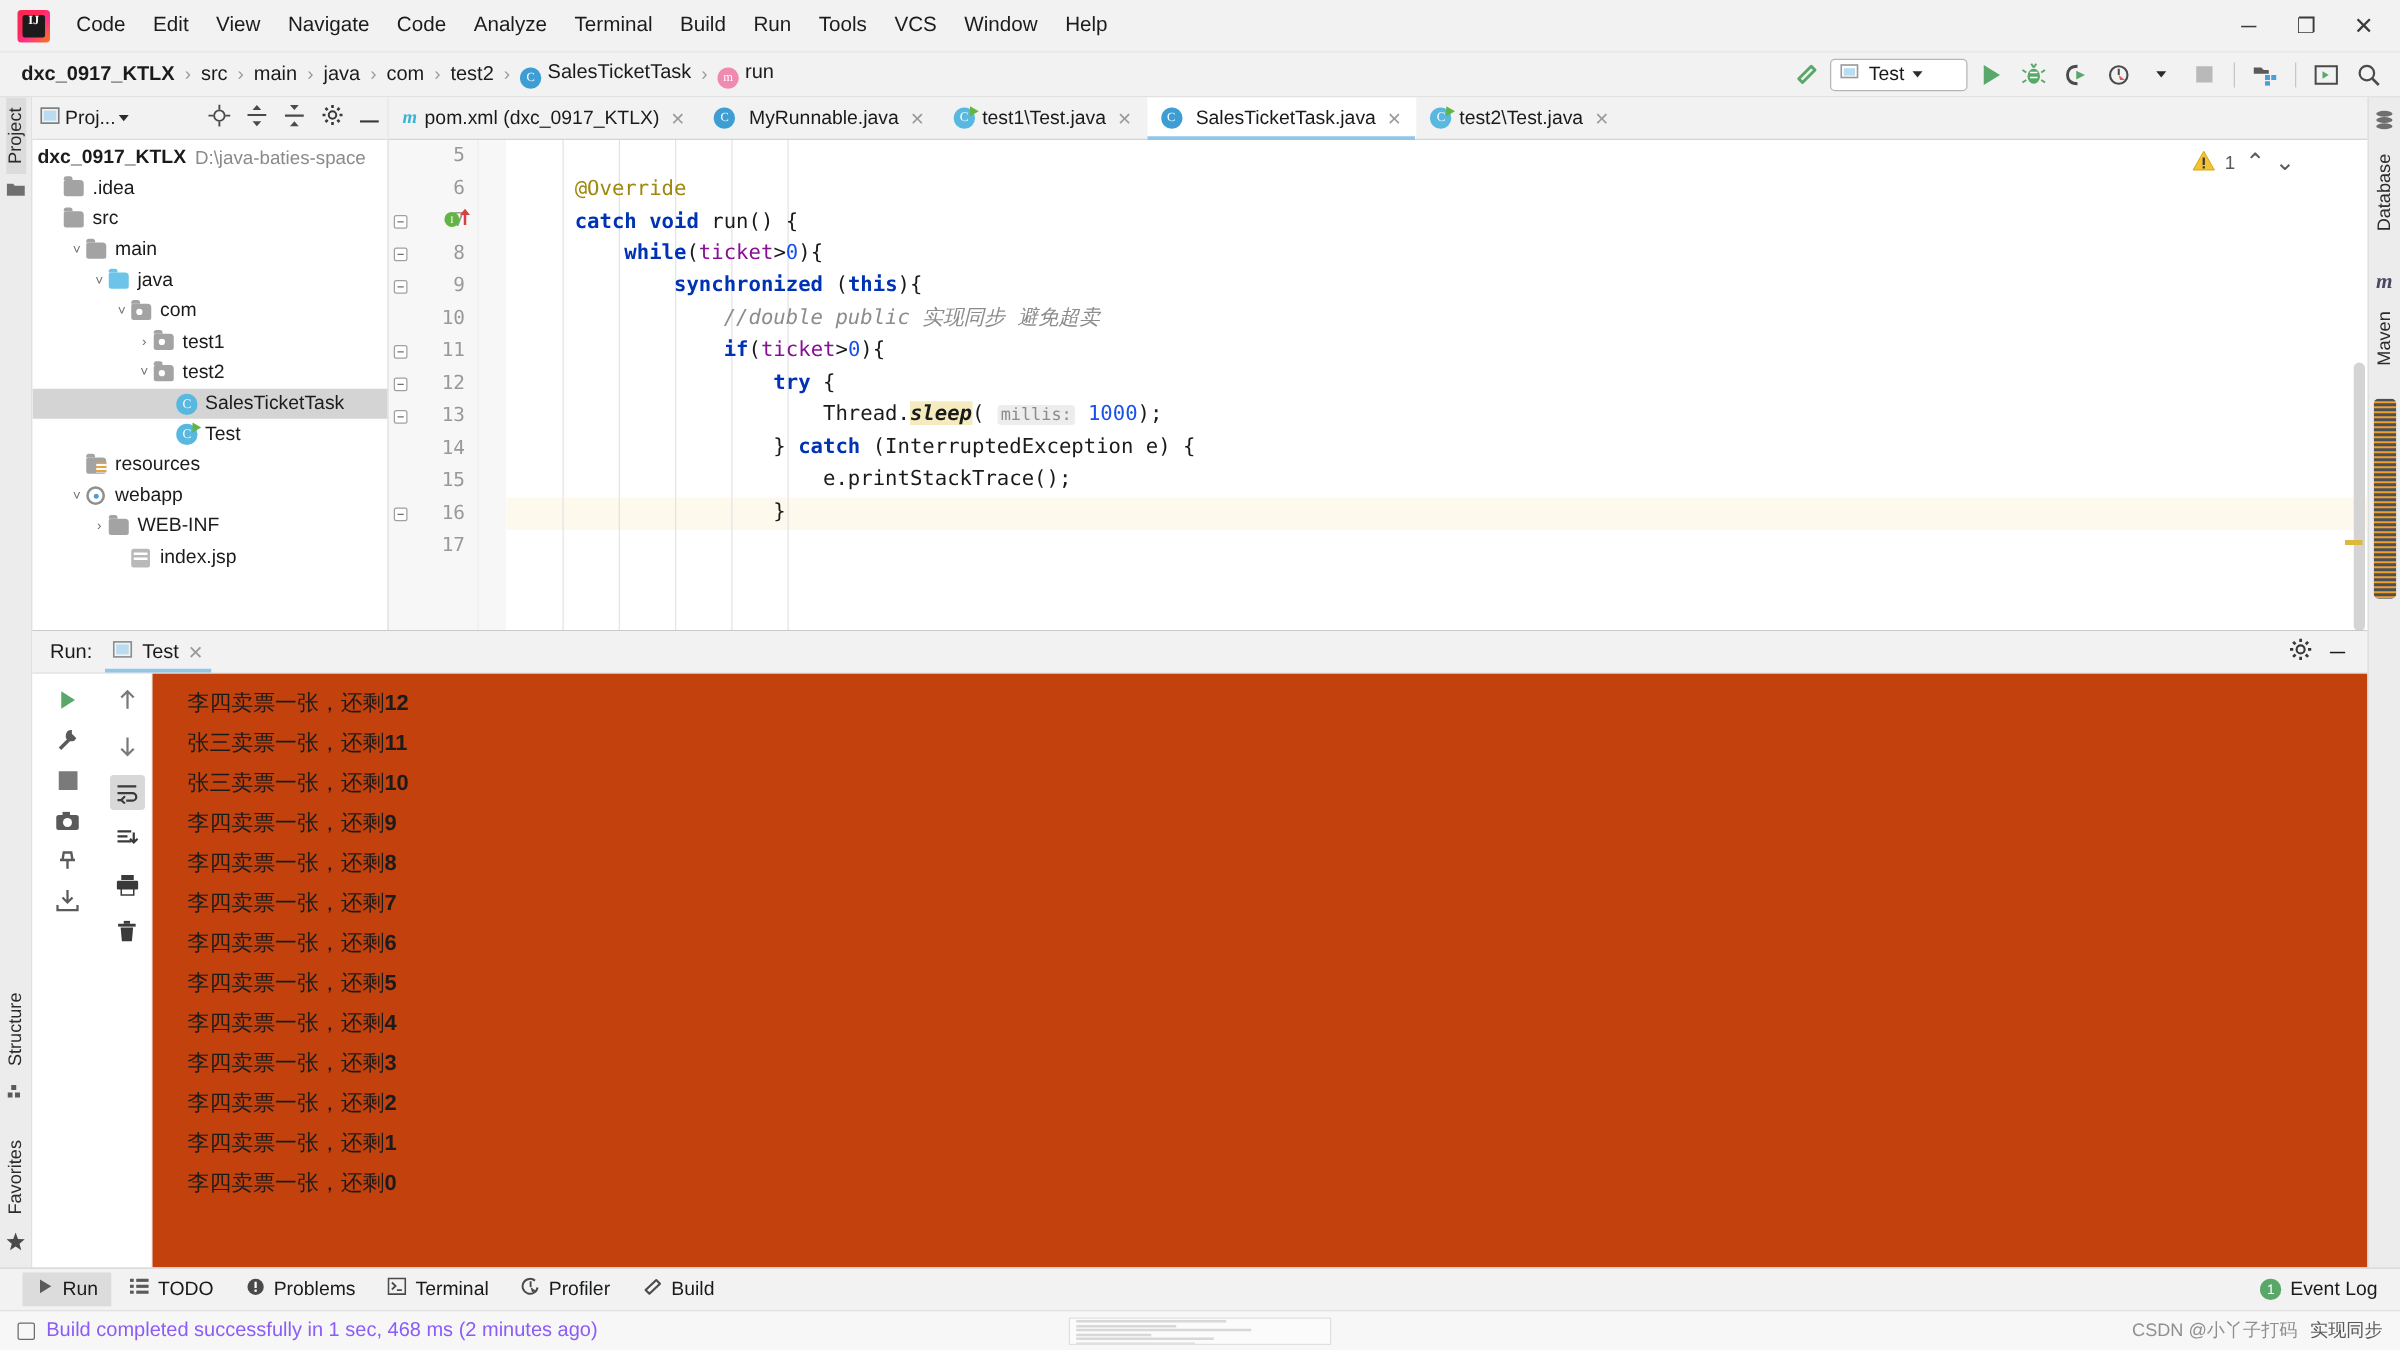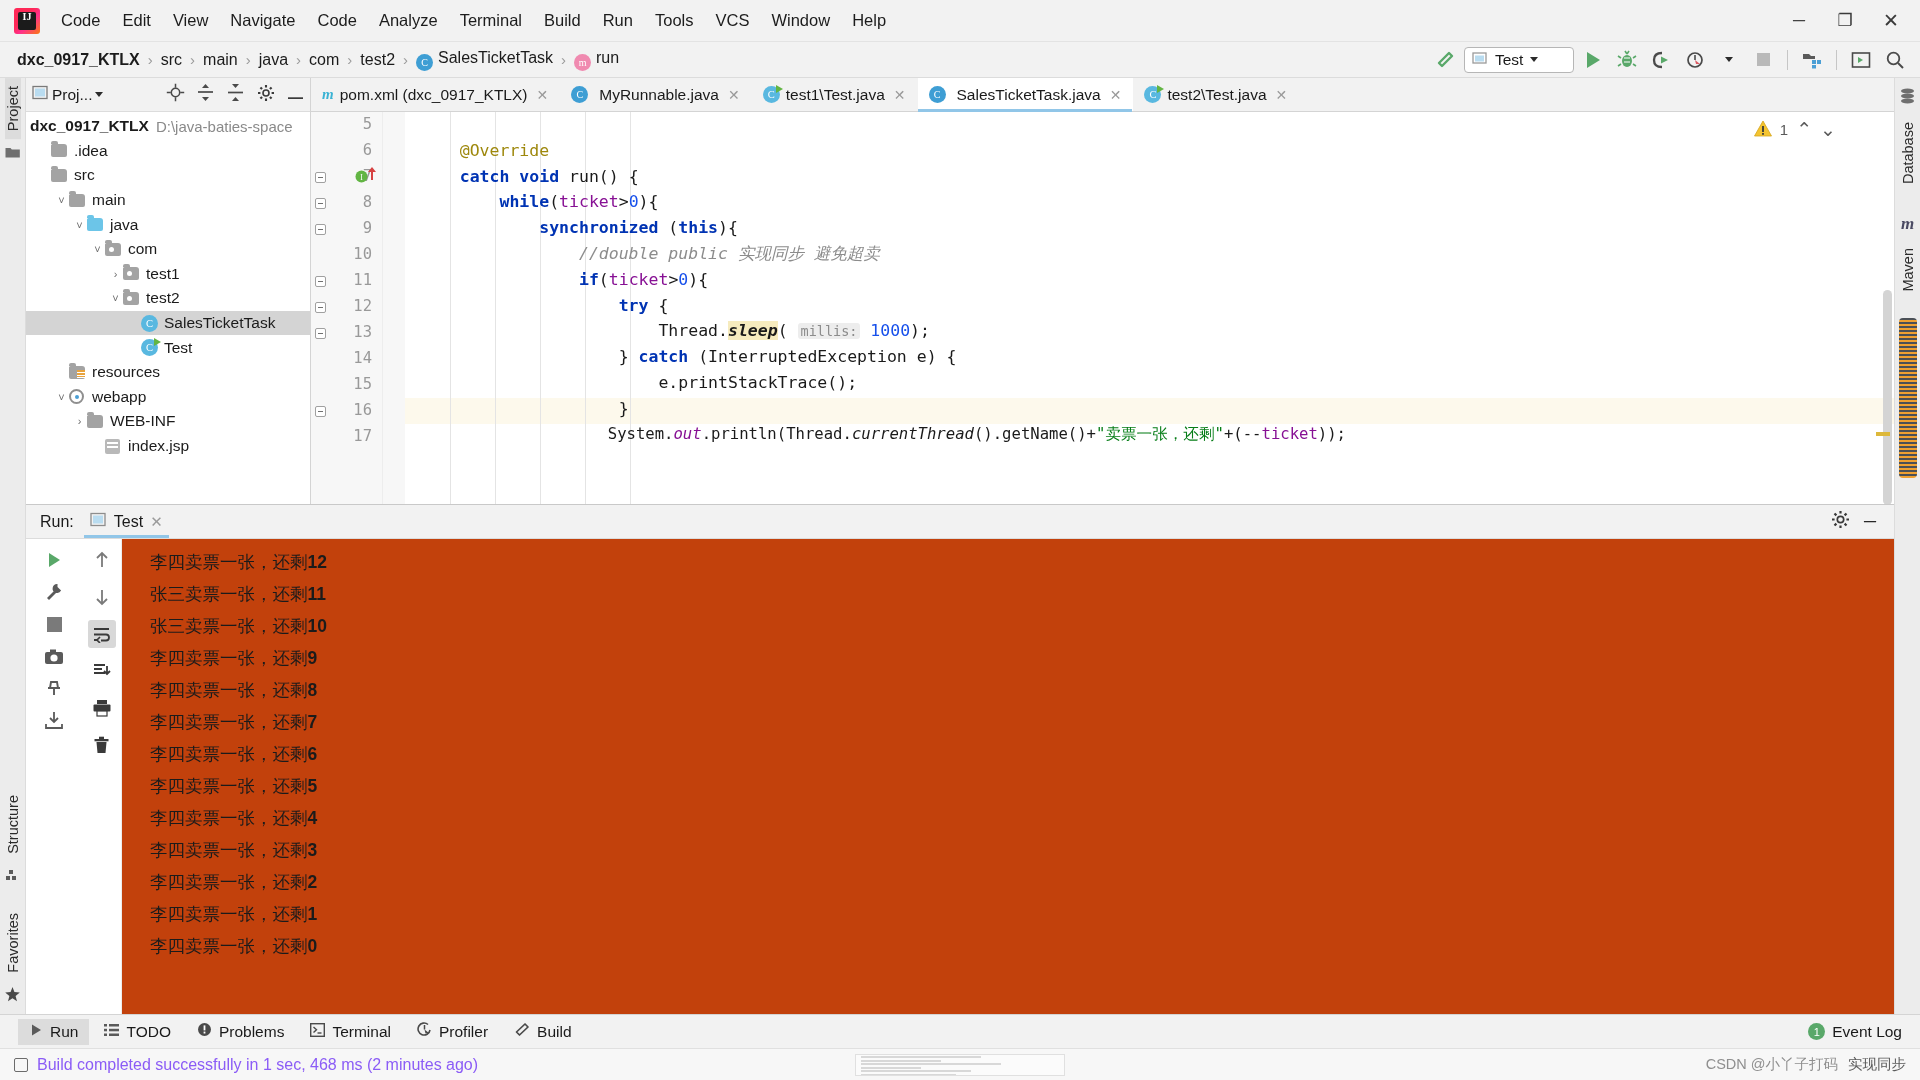--- a/index.html
+++ b/index.html
@@ -573,21 +573,20 @@
                 <div class="code-line"><span class="kw">    catch</span> <span class="kw">void</span> run() {</div>
                 <div class="code-line">        <span class="kw">while</span>(<span class="fld">ticket</span>&gt;<span class="num">0</span>){</div>
                 <div class="code-line">            <span class="kw">synchronized</span> (<span class="kw">this</span>){</div>
                 <div class="code-line"><span class="cmt">                //double public 实现同步 避免超卖</span></div>
                 <div class="code-line">                <span class="kw">if</span>(<span class="fld">ticket</span>&gt;<span class="num">0</span>){</div>
                 <div class="code-line">                    <span class="kw">try</span> {</div>
                 <div class="code-line">                        Thread.<span class="sleep-hl">sleep</span>( <span class="param-hint">millis:</span> <span class="num">1000</span>);</div>
                 <div class="code-line">                    } <span class="kw">catch</span> (InterruptedException e) {</div>
                 <div class="code-line">                        e.printStackTrace();</div>
                 <div class="code-line">                    }</div>
-                <div class="code-line" style="font-size:15.6px;">                    System.<span class="fld ital">out</span>.println(Thread.<span class="ital">currentThread</span>().getName()+<span class="str">"卖票一张，还剩"</span>+(--<span class="fld">ticket</span>));</div>
               </div>
 
               <div class="warn-head">
                 <span>
                   <svg width="18" height="17" viewBox="0 0 18 17">
                       <path d="M9 1 L17.5 16 H0.5 Z" fill="#f4c430" stroke="#d6a41b" stroke-width="0.8"></path>
                       <rect x="8.1" y="6" width="1.8" height="6" fill="#3a3a3a"></rect>
                       <rect x="8.1" y="13" width="1.8" height="1.8" fill="#3a3a3a"></rect>
                     </svg>
                 </span>

